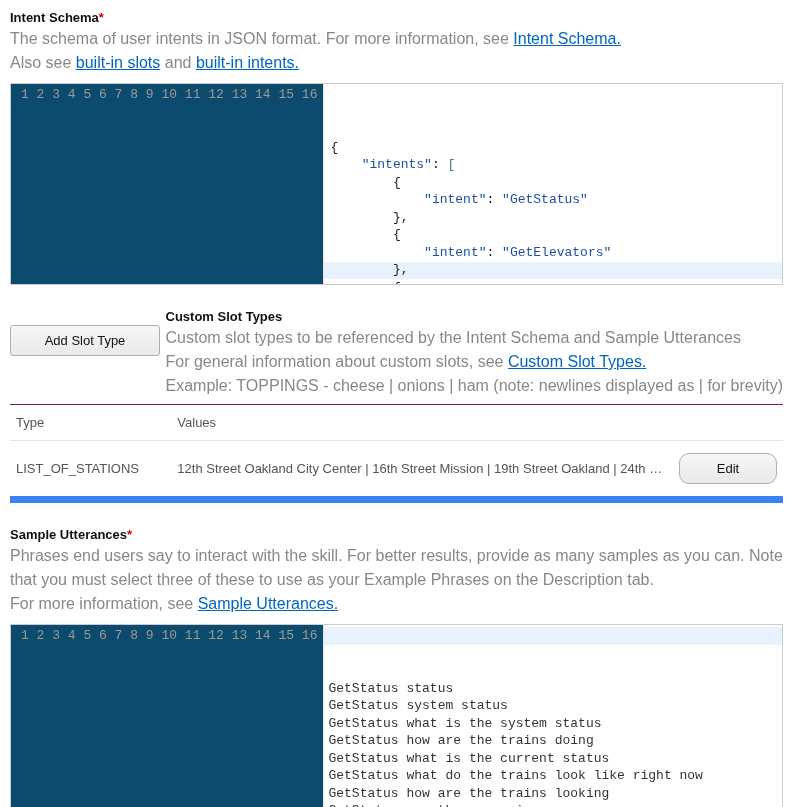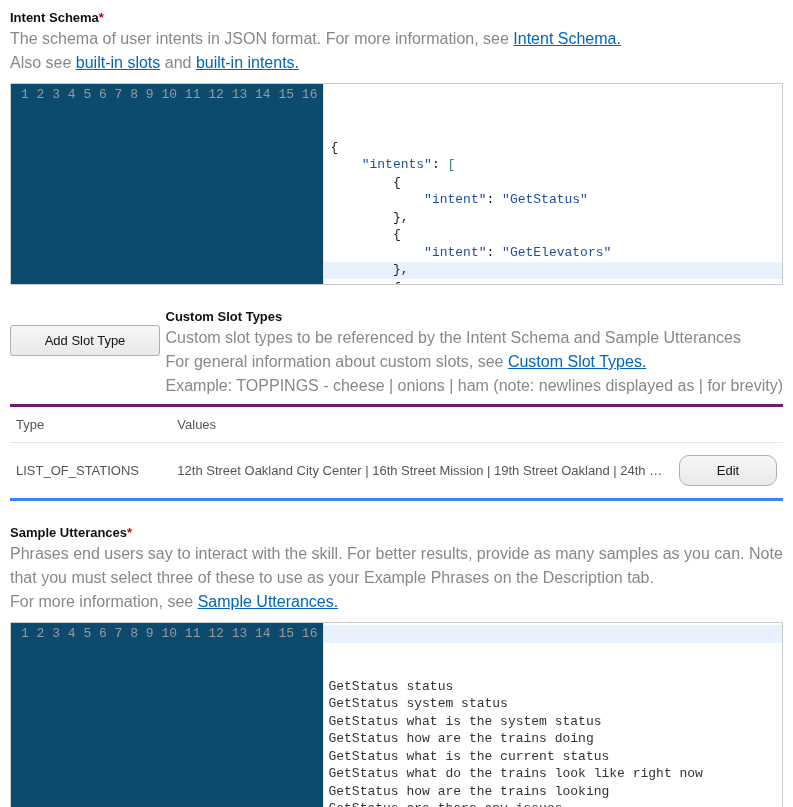--- a/index.html
+++ b/index.html
@@ -91,26 +91,26 @@
     width: 100%;
     border-collapse: collapse;
     margin-top: 6px;
     font-size: 13px;
   }
   .table th {
     text-align: left;
     color: #555;
     font-weight: normal;
     padding: 10px 6px;
-    border-top: 3px solid #701a75;
+    border-top: 1px solid #701a75;
     border-bottom: 1px solid #e5e5e5;
   }
   .table td {
     padding: 12px 6px;
-    border-bottom: 3px solid #3b82f6;
+    border-bottom: 7px solid #3b82f6;
     color: #555;
     vertical-align: middle;
   }
   .table td.values-cell {
     white-space: nowrap;
     overflow: hidden;
     text-overflow: ellipsis;
     max-width: 420px;
   }
   .table td.action-cell { text-align: right; width: 110px; }

